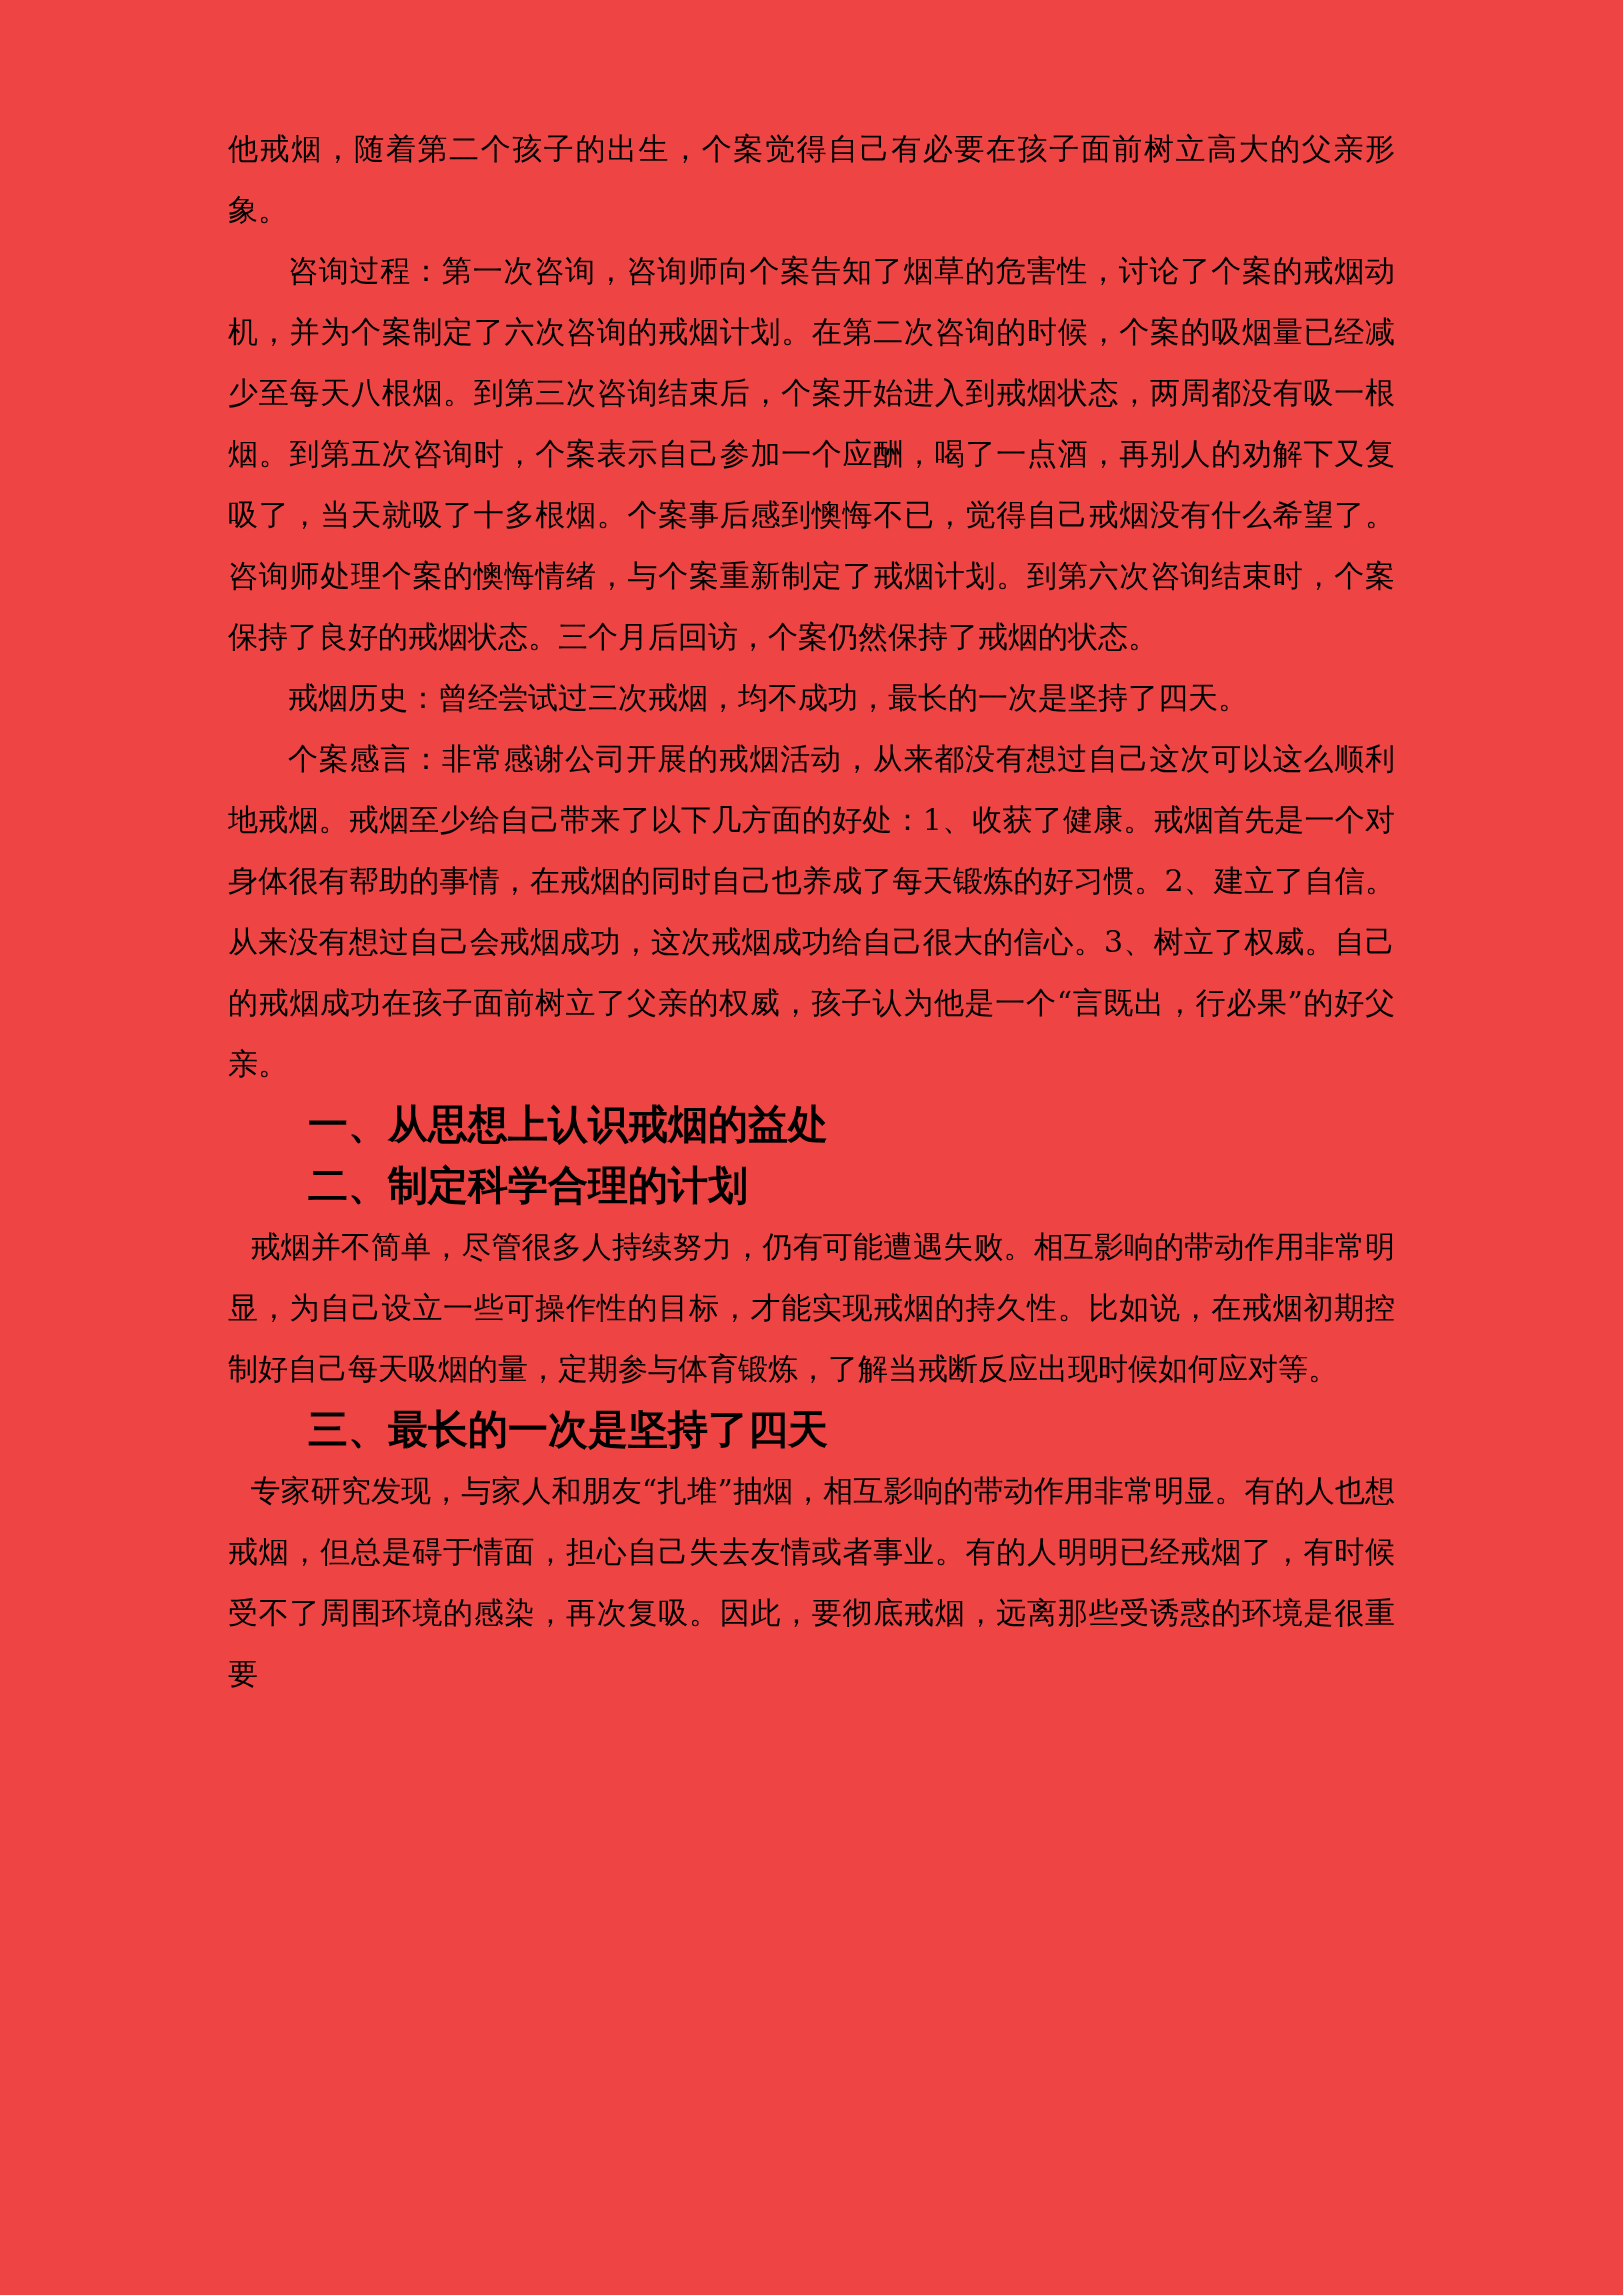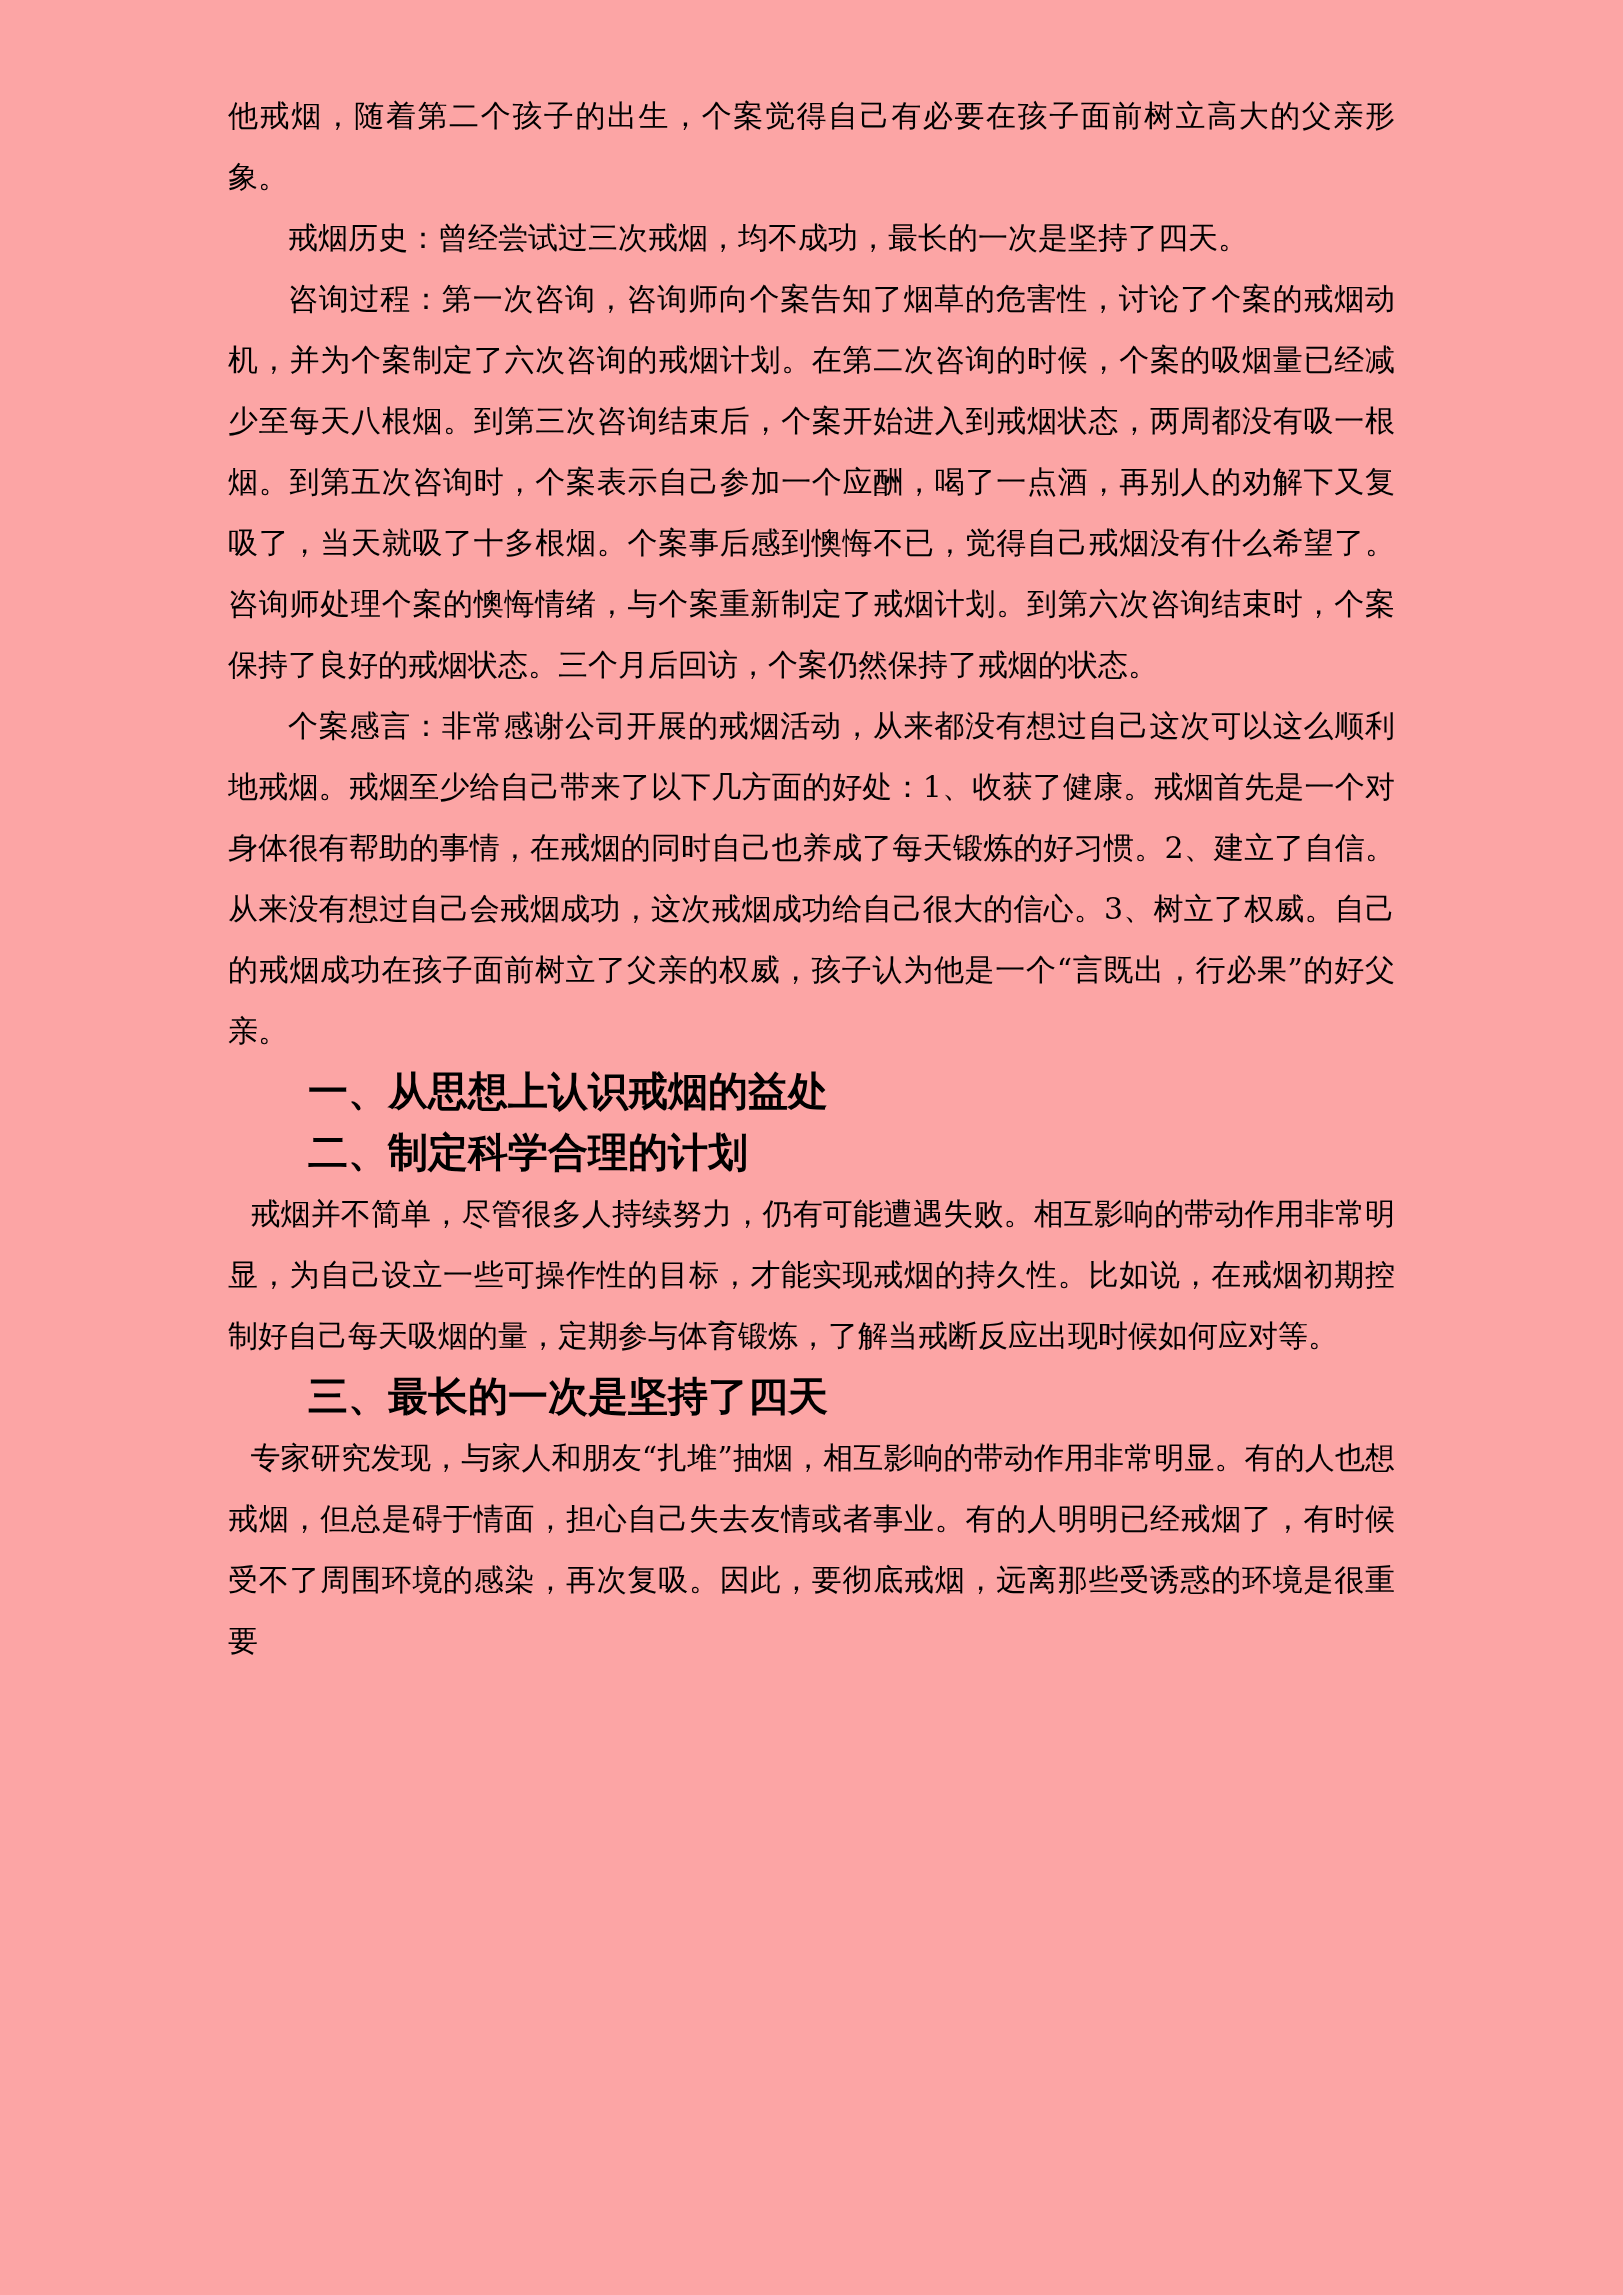--- a/index.html
+++ b/index.html
@@ -9,22 +9,22 @@
   }
   body {
     width: 1623px;
     height: 2295px;
     overflow: hidden;
   }
   .page {
     box-sizing: border-box;
     width: 1623px;
     height: 2295px;
-    background: #fca5a5;
-    padding: 85px 228px 0 228px;
+    background: #ef4444;
+    padding: 118px 228px 0 228px;
     font-family: "DejaVu Serif", "Liberation Serif", serif;
     font-size: 30px;
     line-height: 61px;
     color: #000000;
     text-align: justify;
     letter-spacing: 0;
   }
   .para {
     margin: 0;
     padding: 0;
@@ -47,23 +47,23 @@
     line-height: 61px;
     color: #000000;
   }
 </style>
 </head>
 <body>
 
 <div class="page">
   <p class="para no-indent">他戒烟，随着第二个孩子的出生，个案觉得自己有必要在孩子面前树立高大的父亲形象。</p>
 
+  <p class="para">咨询过程：第一次咨询，咨询师向个案告知了烟草的危害性，讨论了个案的戒烟动机，并为个案制定了六次咨询的戒烟计划。在第二次咨询的时候，个案的吸烟量已经减少至每天八根烟。到第三次咨询结束后，个案开始进入到戒烟状态，两周都没有吸一根烟。到第五次咨询时，个案表示自己参加一个应酬，喝了一点酒，再别人的劝解下又复吸了，当天就吸了十多根烟。个案事后感到懊悔不已，觉得自己戒烟没有什么希望了。咨询师处理个案的懊悔情绪，与个案重新制定了戒烟计划。到第六次咨询结束时，个案保持了良好的戒烟状态。三个月后回访，个案仍然保持了戒烟的状态。</p>
+
   <p class="para">戒烟历史：曾经尝试过三次戒烟，均不成功，最长的一次是坚持了四天。</p>
-
-  <p class="para">咨询过程：第一次咨询，咨询师向个案告知了烟草的危害性，讨论了个案的戒烟动机，并为个案制定了六次咨询的戒烟计划。在第二次咨询的时候，个案的吸烟量已经减少至每天八根烟。到第三次咨询结束后，个案开始进入到戒烟状态，两周都没有吸一根烟。到第五次咨询时，个案表示自己参加一个应酬，喝了一点酒，再别人的劝解下又复吸了，当天就吸了十多根烟。个案事后感到懊悔不已，觉得自己戒烟没有什么希望了。咨询师处理个案的懊悔情绪，与个案重新制定了戒烟计划。到第六次咨询结束时，个案保持了良好的戒烟状态。三个月后回访，个案仍然保持了戒烟的状态。</p>
 
   <p class="para">个案感言：非常感谢公司开展的戒烟活动，从来都没有想过自己这次可以这么顺利地戒烟。戒烟至少给自己带来了以下几方面的好处：1、收获了健康。戒烟首先是一个对身体很有帮助的事情，在戒烟的同时自己也养成了每天锻炼的好习惯。2、建立了自信。从来没有想过自己会戒烟成功，这次戒烟成功给自己很大的信心。3、树立了权威。自己的戒烟成功在孩子面前树立了父亲的权威，孩子认为他是一个“言既出，行必果”的好父亲。</p>
 
 
   <p class="heading">一、从思想上认识戒烟的益处</p>
 
 
   <p class="heading">二、制定科学合理的计划</p>
 
   <p class="para small-indent">戒烟并不简单，尽管很多人持续努力，仍有可能遭遇失败。相互影响的带动作用非常明显，为自己设立一些可操作性的目标，才能实现戒烟的持久性。比如说，在戒烟初期控制好自己每天吸烟的量，定期参与体育锻炼，了解当戒断反应出现时候如何应对等。</p>

